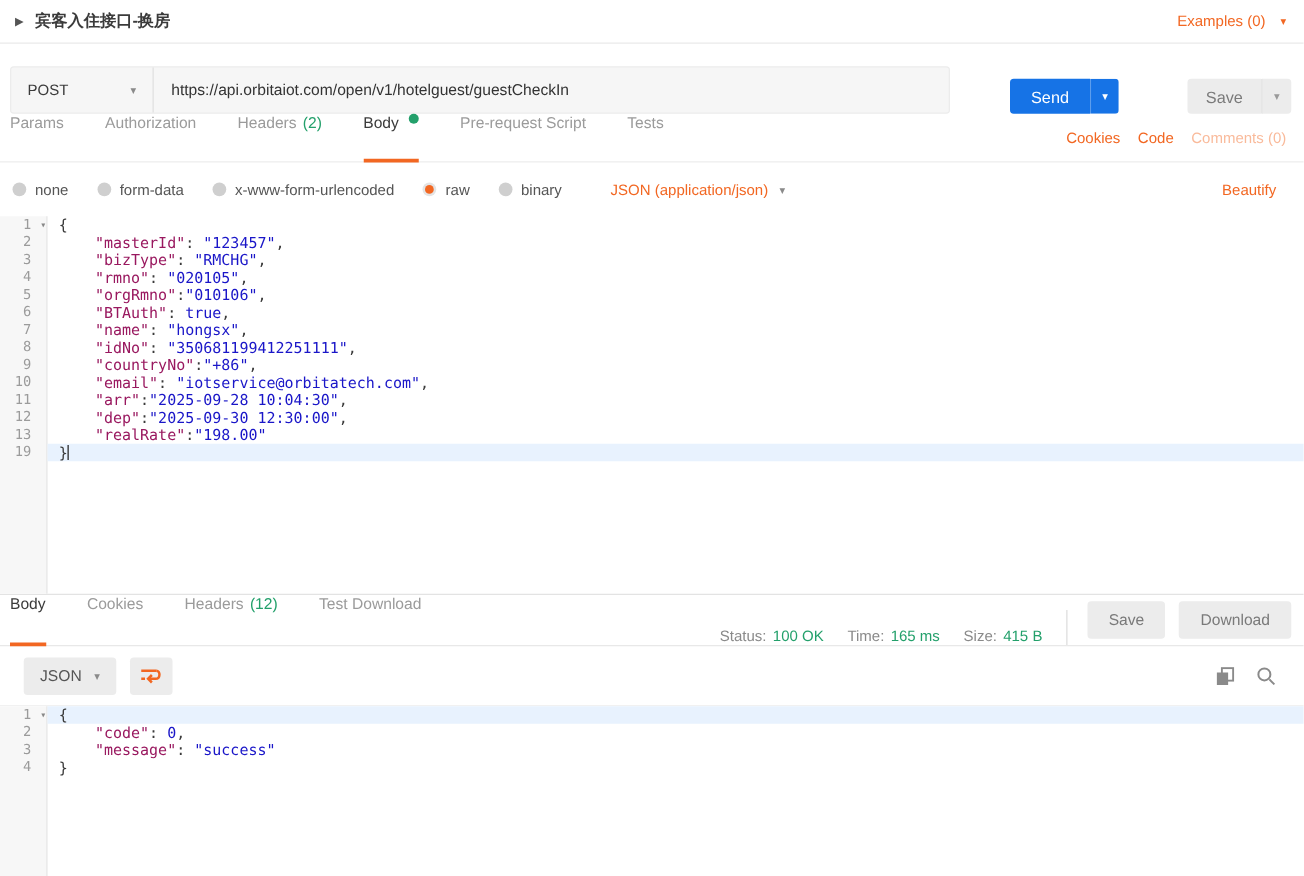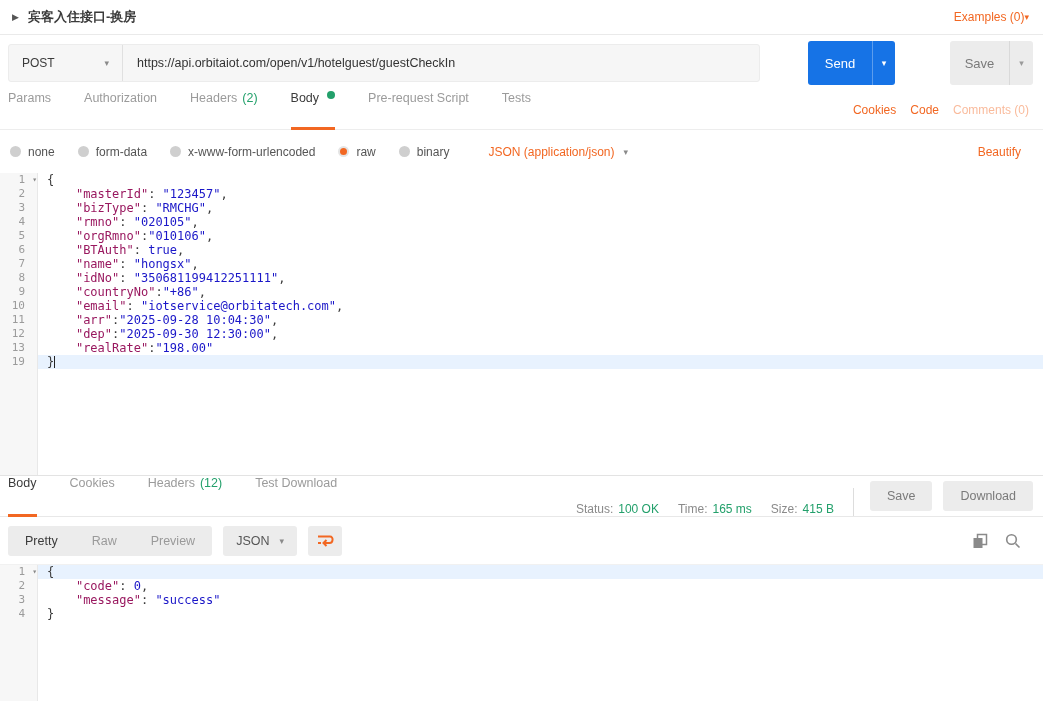--- a/index.html
+++ b/index.html
@@ -8,30 +8,30 @@
     --muted:#9B9B9B; --dark:#3B3B3B; --btn:#ECECEC;
   }
   *{box-sizing:border-box; margin:0; padding:0;}
   body{width:1043px;height:701px;font-family:"Liberation Sans",sans-serif;background:#fff;overflow:hidden;}
   .app{width:1043px;height:701px;display:flex;flex-direction:column;background:#fff;}
 
   
   .hdr{height:35px;flex:none;display:flex;align-items:center;padding:0 14px 0 12px;border-bottom:1px solid #eaeaea;}
   .tri{color:#555;font-size:9px;margin-right:9px;}
   .doc-title{font-size:13px;font-weight:700;color:var(--dark);}
-  .examples{margin-left:auto;display:flex;align-items:center;gap:0;color:var(--orange);font-size:12px;cursor:pointer;}
+  .examples{margin-left:auto;display:flex;align-items:center;gap:12px;color:var(--orange);font-size:12px;cursor:pointer;}
   .caret{font-size:9px;}
   .caret.gray{color:#8a8a8a;} .caret.orange{color:var(--orange);} .caret.white{color:#fff;} .caret.dim{color:#9a9a9a;}
 
   
-  .url-row{height:56px;flex:none;display:flex;align-items:center;padding:0 10px 0 8px;}
+  .url-row{height:56px;flex:none;display:flex;align-items:flex-end;padding:0 10px 0 8px;}
   .url-bar{display:flex;width:822px;height:38px;background:#f6f6f6;border:1px solid #ececec;border-radius:3px;}
   .method{display:flex;align-items:center;justify-content:space-between;width:114px;padding:0 13px;border-right:1px solid #e0e0e0;font-size:12px;color:var(--dark);cursor:pointer;}
   .url-text{flex:1;display:flex;align-items:center;padding:0 14px;font-size:12.5px;color:#333;cursor:text;white-space:nowrap;overflow:hidden;}
-  .splitbtn{display:flex;height:44px;padding-left:35px;}
+  .splitbtn{display:flex;height:28px;padding-left:35px;}
   .send{margin-left:13px;}
   .send .main{width:64px;background:var(--blue);color:#fff;border-radius:3px 0 0 3px;display:flex;align-items:center;justify-content:center;font-size:13px;cursor:pointer;}
   .send .dd{width:23px;background:var(--blue);border-left:1px solid rgba(255,255,255,.3);border-radius:0 3px 3px 0;display:flex;align-items:center;justify-content:center;cursor:pointer;}
   .save{margin-left:20px;}
   .save .main{width:59px;background:var(--btn);color:#7a7a7a;border-radius:3px 0 0 3px;display:flex;align-items:center;justify-content:center;font-size:13px;cursor:pointer;}
   .save .dd{width:24px;background:var(--btn);border-left:1px solid #d9d9d9;border-radius:0 3px 3px 0;display:flex;align-items:center;justify-content:center;cursor:pointer;}
 
   
   .tabs-row{height:39px;flex:none;display:flex;align-items:stretch;padding:0 14px 0 8px;border-bottom:1px solid #ededed;}
   .tab{position:relative;display:flex;align-items:flex-start;margin-right:33px;font-size:12.5px;color:var(--muted);cursor:pointer;white-space:nowrap;}
@@ -263,25 +263,20 @@
       <span class="val">165 ms</span>
       <span class="lbl">Size:</span>
       <span class="val">415 B</span>
       <span class="vdiv"></span>
       <span class="gbtn">Save</span>
       <span class="gbtn">Download</span>
     </div>
   </div>
 
   <div class="resp-toolbar">
-    <div class="seg" id="view-modes">
-        <span class="opt active">Pretty</span>
-        <span class="opt">Raw</span>
-        <span class="opt">Preview</span>
-      </div>
     <div class="fmt">
       <span>JSON</span>
       <span class="caret gray">▾</span>
     </div>
     <div class="wrapbtn">
       <svg width="19" height="15" viewBox="0 0 19 15">
         <path d="M2 3.5 H14" stroke="#F26722" stroke-width="2" fill="none"></path>
         <path d="M14 3.5 C17.5 3.5 17.5 10 13.5 10 H8" stroke="#F26722" stroke-width="2" fill="none"></path>
         <path d="M10.5 7 L7.5 10 L10.5 13" stroke="#F26722" stroke-width="2" fill="none"></path>
         <path d="M2 10 H5" stroke="#F26722" stroke-width="2" fill="none" stroke-dasharray="3 2"></path>

